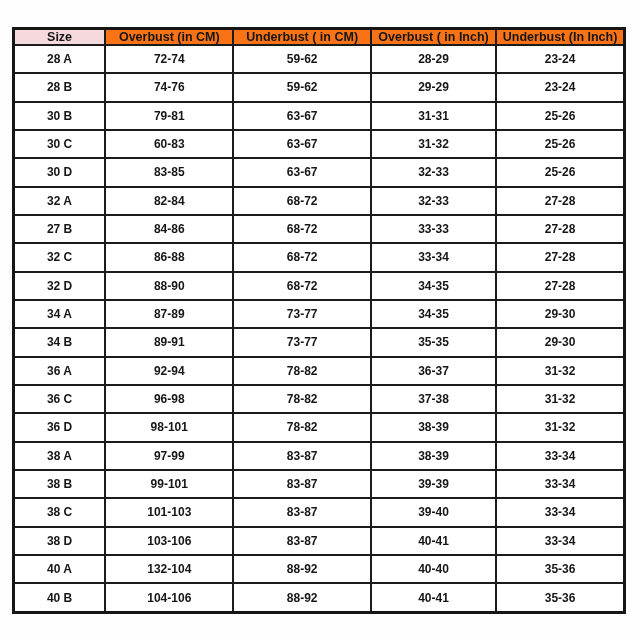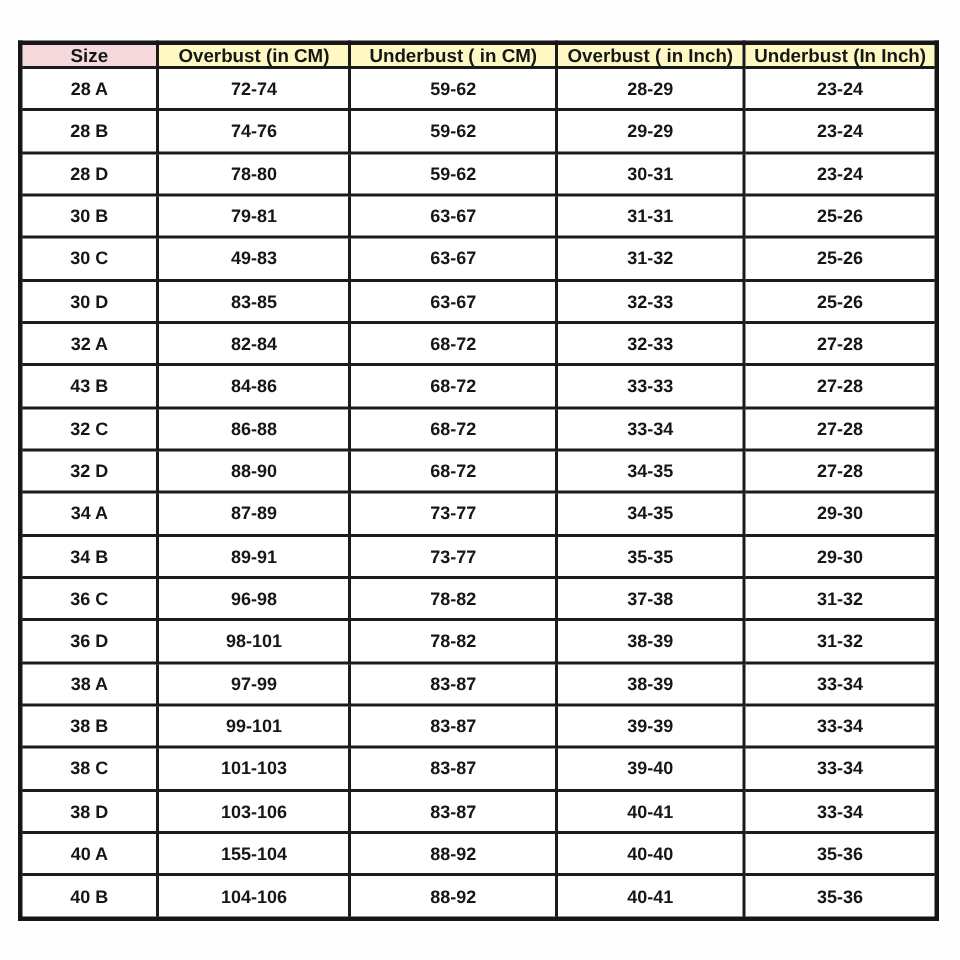--- a/index.html
+++ b/index.html
@@ -38,21 +38,21 @@
     vertical-align: middle;
     padding: 0;
     color: #161616;
     font-weight: bold;
     font-size: 12px;
     white-space: nowrap;
     overflow: hidden;
   }
   table.size-chart th {
     font-size: 12.5px;
-    background: #fef9c3;
+    background: #f97316;
   }
   table.size-chart th.size-head {
     background: #f6d9dd;
   }
   table.size-chart td {
     background: #ffffff;
   }
   col.c-size  { width: 15%; }
   col.c-obcm  { width: 21%; }
   col.c-ubcm  { width: 22.5%; }
@@ -90,56 +90,49 @@
             <td>23-24</td>
           </tr>
           <tr>
             <td>28 B</td>
             <td>74-76</td>
             <td>59-62</td>
             <td>29-29</td>
             <td>23-24</td>
           </tr>
           <tr>
-            <td>28 D</td>
-            <td>78-80</td>
-            <td>59-62</td>
-            <td>30-31</td>
-            <td>23-24</td>
-          </tr>
-          <tr>
             <td>30 B</td>
             <td>79-81</td>
             <td>63-67</td>
             <td>31-31</td>
             <td>25-26</td>
           </tr>
           <tr>
             <td>30 C</td>
-            <td>49-83</td>
+            <td>60-83</td>
             <td>63-67</td>
             <td>31-32</td>
             <td>25-26</td>
           </tr>
           <tr>
             <td>30 D</td>
             <td>83-85</td>
             <td>63-67</td>
             <td>32-33</td>
             <td>25-26</td>
           </tr>
           <tr>
             <td>32 A</td>
             <td>82-84</td>
             <td>68-72</td>
             <td>32-33</td>
             <td>27-28</td>
           </tr>
           <tr>
-            <td>43 B</td>
+            <td>27 B</td>
             <td>84-86</td>
             <td>68-72</td>
             <td>33-33</td>
             <td>27-28</td>
           </tr>
           <tr>
             <td>32 C</td>
             <td>86-88</td>
             <td>68-72</td>
             <td>33-34</td>
@@ -160,20 +153,27 @@
             <td>29-30</td>
           </tr>
           <tr>
             <td>34 B</td>
             <td>89-91</td>
             <td>73-77</td>
             <td>35-35</td>
             <td>29-30</td>
           </tr>
           <tr>
+            <td>36 A</td>
+            <td>92-94</td>
+            <td>78-82</td>
+            <td>36-37</td>
+            <td>31-32</td>
+          </tr>
+          <tr>
             <td>36 C</td>
             <td>96-98</td>
             <td>78-82</td>
             <td>37-38</td>
             <td>31-32</td>
           </tr>
           <tr>
             <td>36 D</td>
             <td>98-101</td>
             <td>78-82</td>
@@ -203,21 +203,21 @@
           </tr>
           <tr>
             <td>38 D</td>
             <td>103-106</td>
             <td>83-87</td>
             <td>40-41</td>
             <td>33-34</td>
           </tr>
           <tr>
             <td>40 A</td>
-            <td>155-104</td>
+            <td>132-104</td>
             <td>88-92</td>
             <td>40-40</td>
             <td>35-36</td>
           </tr>
           <tr>
             <td>40 B</td>
             <td>104-106</td>
             <td>88-92</td>
             <td>40-41</td>
             <td>35-36</td>

